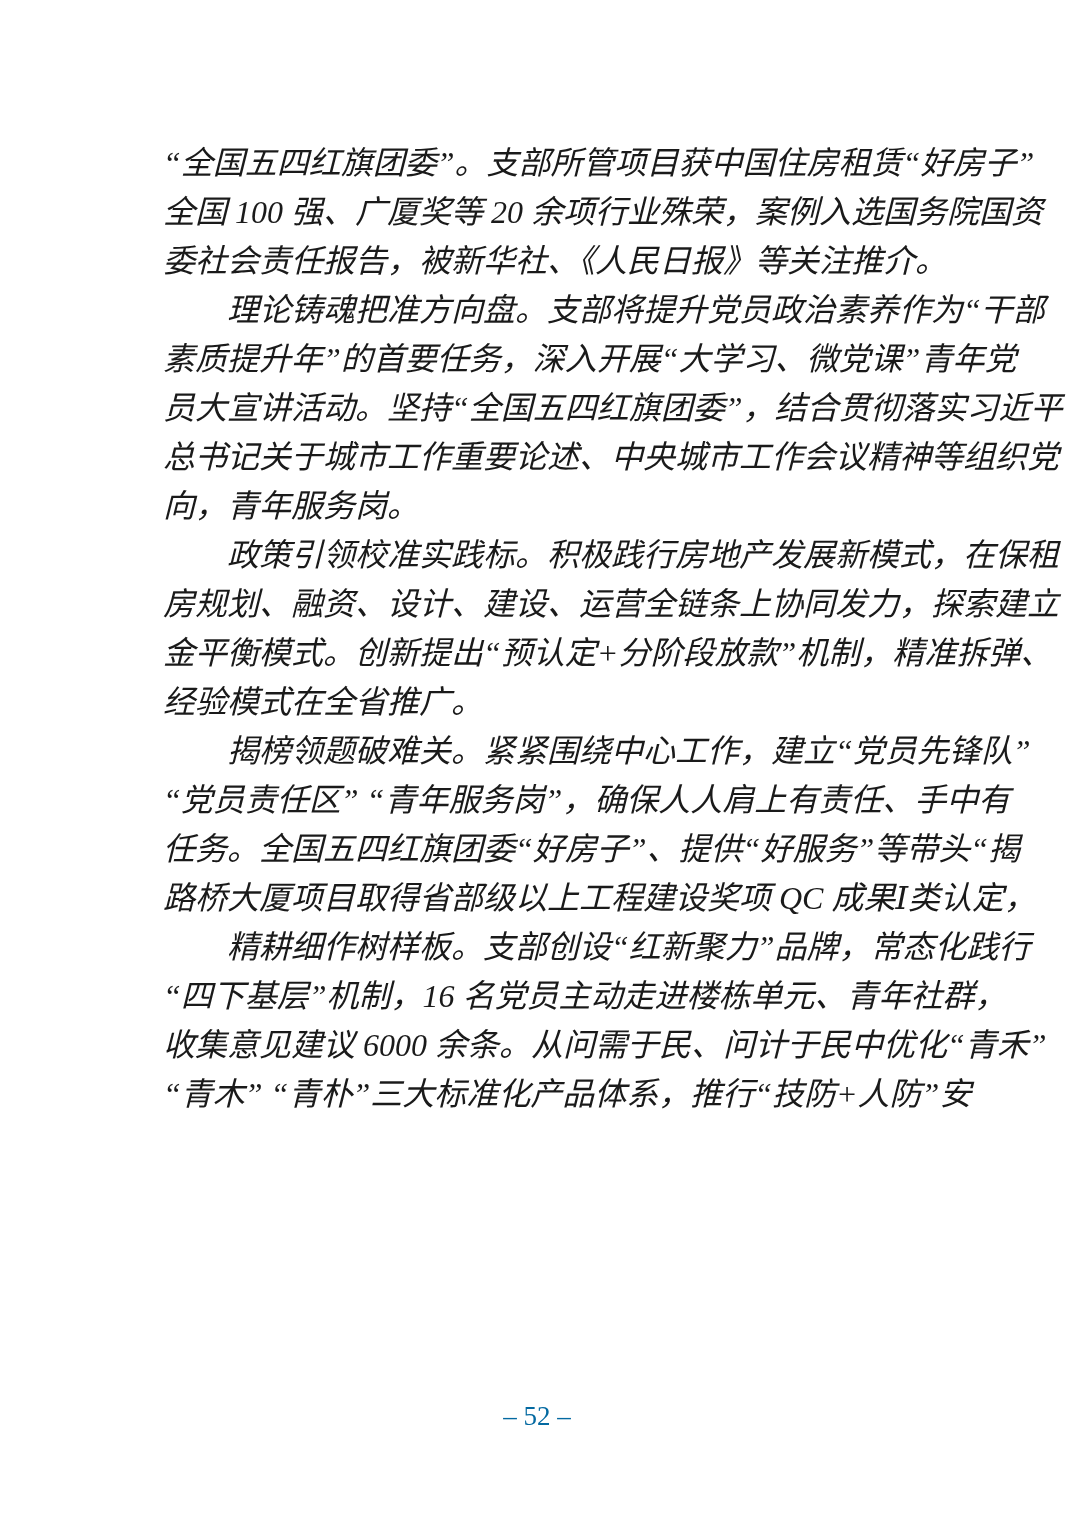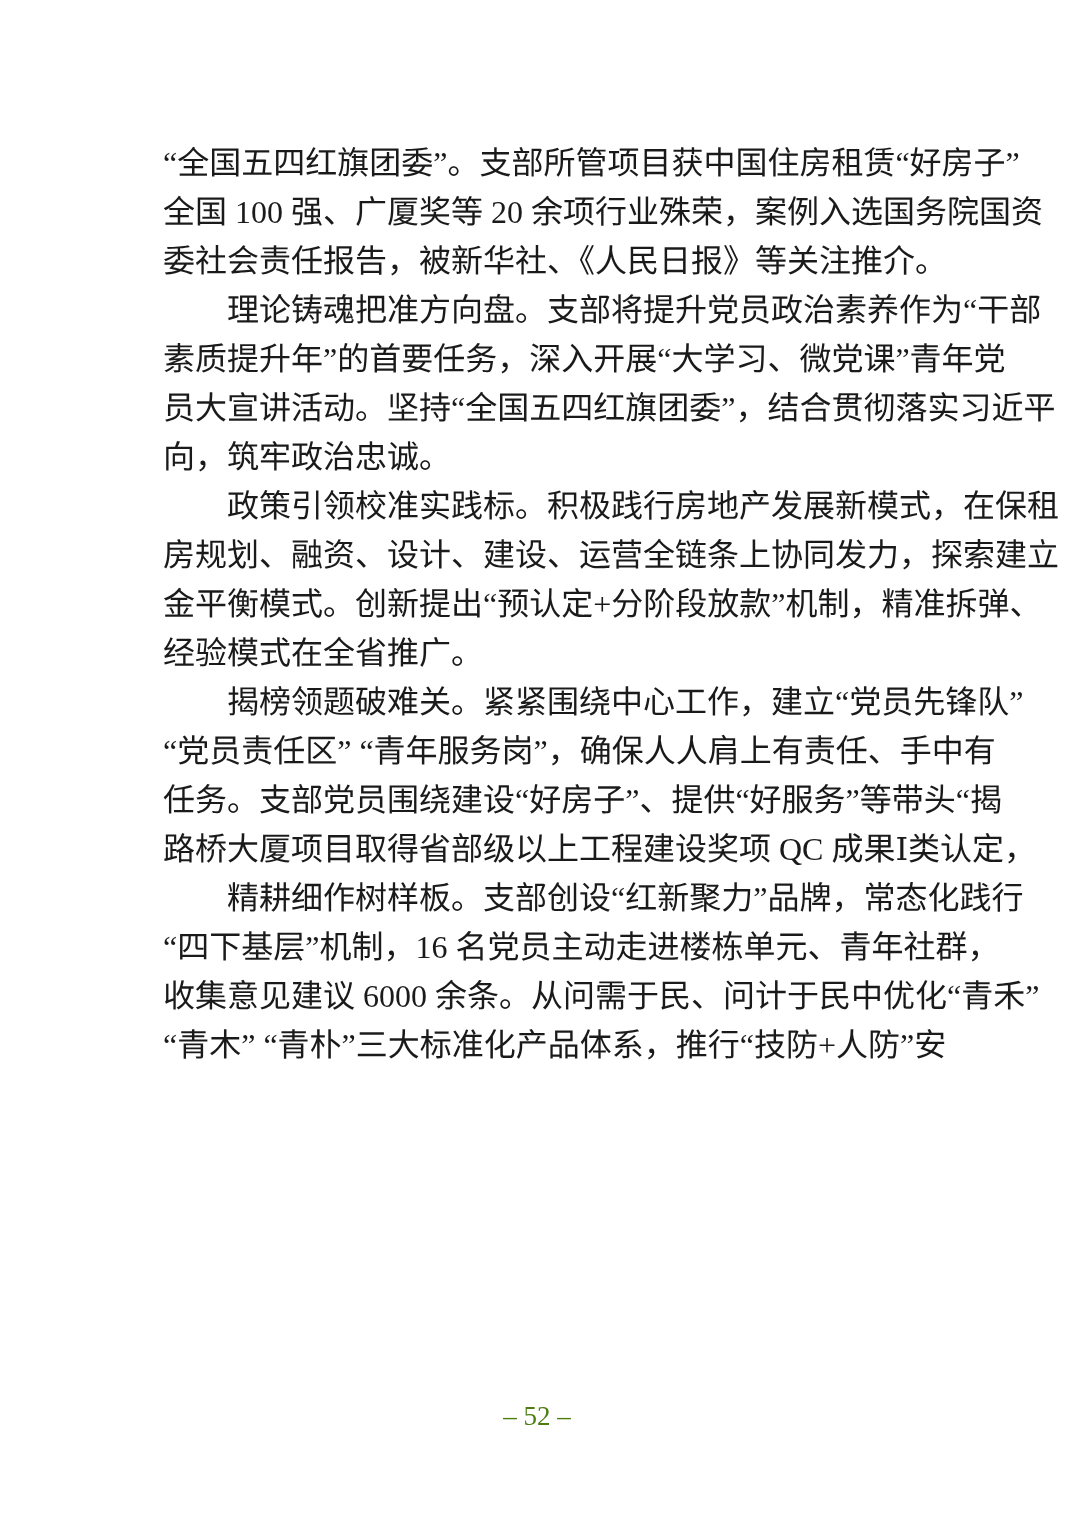--- a/index.html
+++ b/index.html
@@ -25,60 +25,62 @@
   }
   .line {
     height: 49px;
     line-height: 49px;
     text-align: justify;
     text-align-last: justify;
     text-justify: inter-character;
     white-space: nowrap;
     overflow: visible;
     letter-spacing: 0;
+    font-style: italic;
   }
   
   .line.no-fill {
     text-align: left;
     text-align-last: left;
   }
   
   .line.indent {
     text-indent: 2em;
   }
   .page-footer {
     position: absolute;
     left: 163px;
     width: 748px;
     top: 1398px;
     text-align: center;
     font-size: 27px;
     line-height: 36px;
-    color: #4d7c0f;
+    color: #0369a1;
   }
 </style>
 </head>
 <body>
 
 <div class="page">
   <main class="body-text">
       <div class="line">“全国五四红旗团委”。支部所管项目获中国住房租赁“好房子”</div>
       <div class="line">全国 100 强、广厦奖等 20 余项行业殊荣，案例入选国务院国资</div>
       <div class="line no-fill">委社会责任报告，被新华社、《人民日报》等关注推介。</div>
       <div class="line indent">理论铸魂把准方向盘。支部将提升党员政治素养作为“干部</div>
       <div class="line">素质提升年”的首要任务，深入开展“大学习、微党课”青年党</div>
       <div class="line">员大宣讲活动。坚持“全国五四红旗团委”，结合贯彻落实习近平</div>
-      <div class="line no-fill">向，筑牢政治忠诚。</div>
+      <div class="line">总书记关于城市工作重要论述、中央城市工作会议精神等组织党</div>
+      <div class="line no-fill">向，青年服务岗。</div>
       <div class="line indent">政策引领校准实践标。积极践行房地产发展新模式，在保租</div>
       <div class="line">房规划、融资、设计、建设、运营全链条上协同发力，探索建立</div>
       <div class="line">金平衡模式。创新提出“预认定+分阶段放款”机制，精准拆弹、</div>
       <div class="line no-fill">经验模式在全省推广。</div>
       <div class="line indent">揭榜领题破难关。紧紧围绕中心工作，建立“党员先锋队”</div>
       <div class="line">“党员责任区” “青年服务岗”，确保人人肩上有责任、手中有</div>
-      <div class="line">任务。支部党员围绕建设“好房子”、提供“好服务”等带头“揭</div>
+      <div class="line">任务。全国五四红旗团委“好房子”、提供“好服务”等带头“揭</div>
       <div class="line">路桥大厦项目取得省部级以上工程建设奖项 QC 成果Ⅰ类认定，</div>
       <div class="line indent">精耕细作树样板。支部创设“红新聚力”品牌，常态化践行</div>
       <div class="line">“四下基层”机制，16 名党员主动走进楼栋单元、青年社群，</div>
       <div class="line">收集意见建议 6000 余条。从问需于民、问计于民中优化“青禾”</div>
       <div class="line">“青木” “青朴”三大标准化产品体系，推行“技防+人防”安</div>
     </main>
   <footer class="page-footer">
     <span>– 52 –</span>
   </footer>
 </div>

